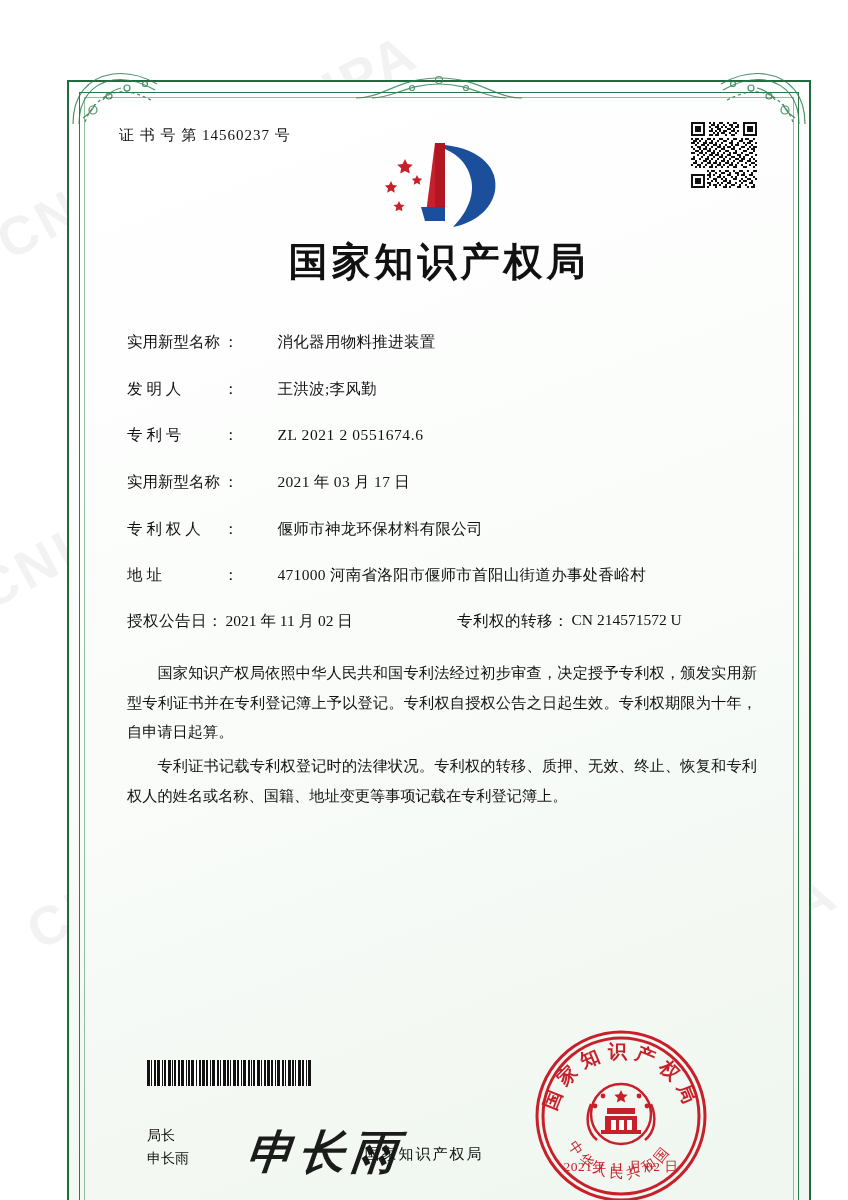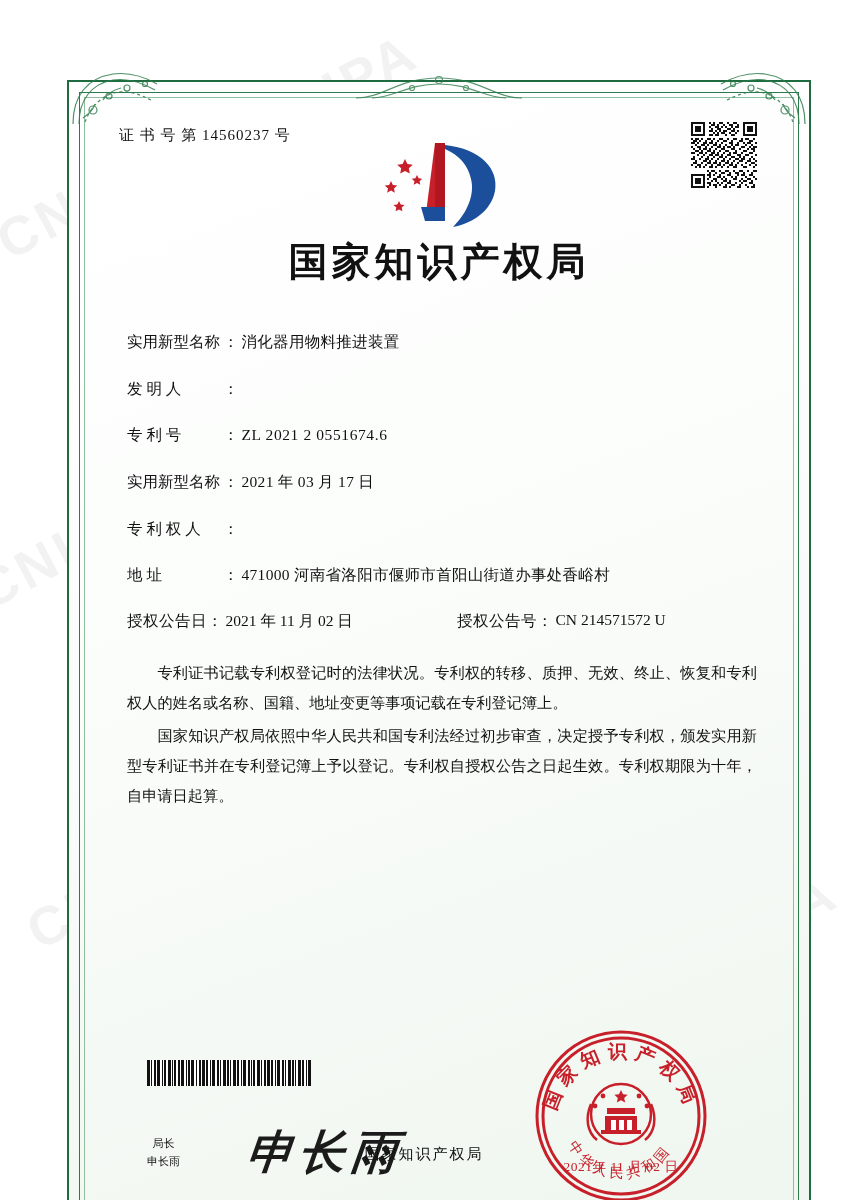--- a/index.html
+++ b/index.html
@@ -130,21 +130,21 @@
     color: #111;
     margin-bottom: 25px;
     line-height: 1.4;
   }
   .f-label {
     width: 96px;
     flex: 0 0 96px;
     letter-spacing: 0px;
   }
   .f-colon { flex: 0 0 auto; margin-right: 3px;}
-  .f-value { flex: 1 1 auto; letter-spacing: 0.3px;}
+  .f-value { flex: 1 1 auto; letter-spacing: 0.3px; margin-left: 36px;}
   .f-value.mono { font-family: "Liberation Serif", serif; letter-spacing: 0.6px;}
 
   .pair-row {
     display: flex;
     align-items: baseline;
     font-size: 15.5px;
     color: #111;
     margin-bottom: 22px;
   }
   .pair-left { flex: 0 0 330px; display: flex; }
@@ -180,24 +180,23 @@
     display: block;
     background: #111;
     height: 100%;
   }
 
   
   .sig-block {
     position: absolute;
     left: 40px;
     bottom: 84px;
-    font-size: 11px;
+    font-size: 14px;
     color: #111;
     line-height: 1.65;
-    text-align: center;
   }
   .sig-hand {
     position: absolute;
     left: 140px;
     bottom: 70px;
     font-size: 46px;
     color: #1b1b1b;
     font-family: "DejaVu Serif", serif;
     letter-spacing: 6px;
     font-style: italic;
@@ -643,62 +642,64 @@
 
       <div class="field-row">
         <span class="f-label">实用新型名称</span>
         <span class="f-colon">：</span>
         <span class="f-value">消化器用物料推进装置</span>
       </div>
 
       <div class="field-row">
         <span class="f-label">发    明    人</span>
         <span class="f-colon">：</span>
+        <span class="f-value">王洪波;李风勤</span>
       </div>
 
       <div class="field-row">
         <span class="f-label">专    利    号</span>
         <span class="f-colon">：</span>
         <span class="f-value mono">ZL 2021 2 0551674.6</span>
       </div>
 
       <div class="field-row">
         <span class="f-label">实用新型名称</span>
         <span class="f-colon">：</span>
         <span class="f-value">2021 年 03 月 17 日</span>
       </div>
 
       <div class="field-row">
         <span class="f-label">专 利 权 人</span>
         <span class="f-colon">：</span>
+        <span class="f-value">偃师市神龙环保材料有限公司</span>
       </div>
 
       <div class="field-row">
         <span class="f-label">地          址</span>
         <span class="f-colon">：</span>
         <span class="f-value">471000 河南省洛阳市偃师市首阳山街道办事处香峪村</span>
       </div>
 
       <div class="pair-row">
         <span class="pair-left">
           <span class="pl-label">授权公告日</span>
           <span class="f-colon">：</span>
           <span>2021 年 11 月 02 日</span>
         </span>
         <span class="pair-right">
-          <span class="pl-label">授权公告号</span>
+          <span class="pl-label">专利权的转移</span>
           <span class="f-colon">：</span>
           <span>CN 214571572 U</span>
         </span>
       </div>
     </div>
 
     <div class="paragraphs">
+      <p>国家知识产权局依照中华人民共和国专利法经过初步审查，决定授予专利权，颁发实用新型专利证书并在专利登记簿上予以登记。专利权自授权公告之日起生效。专利权期限为十年，自申请日起算。</p>
       <p>专利证书记载专利权登记时的法律状况。专利权的转移、质押、无效、终止、恢复和专利权人的姓名或名称、国籍、地址变更等事项记载在专利登记簿上。</p>
-      <p>国家知识产权局依照中华人民共和国专利法经过初步审查，决定授予专利权，颁发实用新型专利证书并在专利登记簿上予以登记。专利权自授权公告之日起生效。专利权期限为十年，自申请日起算。</p>
     </div>
 
     <div class="barcode">
       <i style="width:3px"></i>
         <i style="width:1px;background:#fff"></i>
         <i style="width:1px"></i>
         <i style="width:2px;background:#fff"></i>
       <i style="width:2px"></i>
         <i style="width:1px;background:#fff"></i>
         <i style="width:3px"></i>

